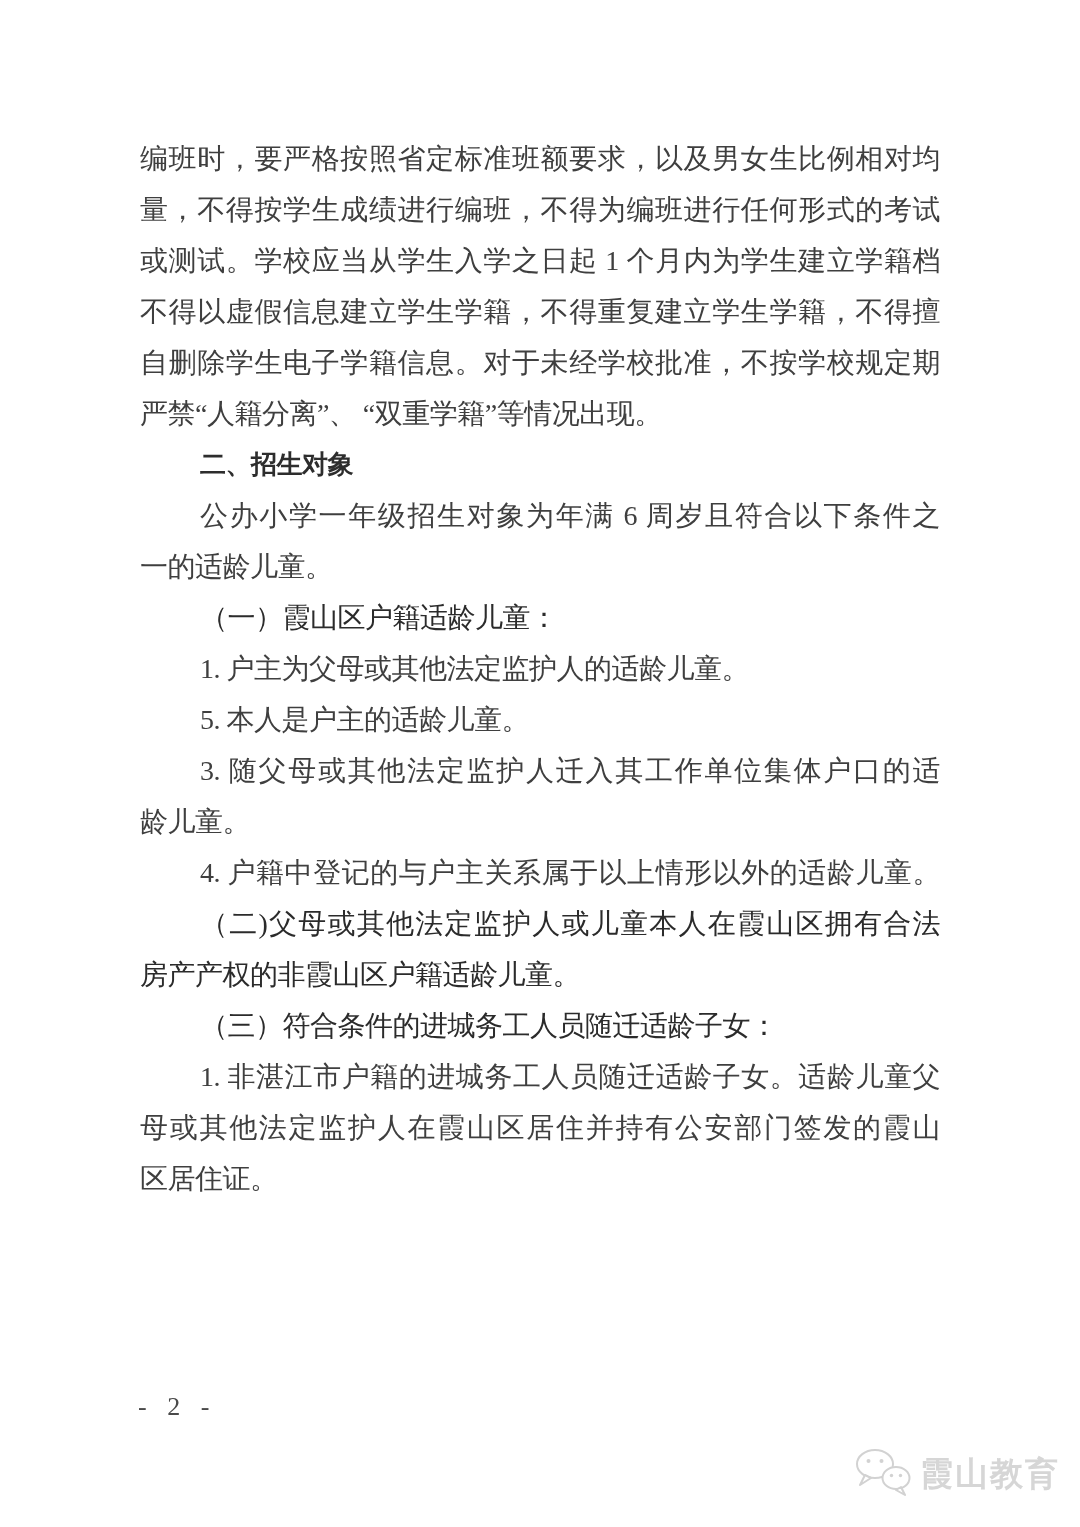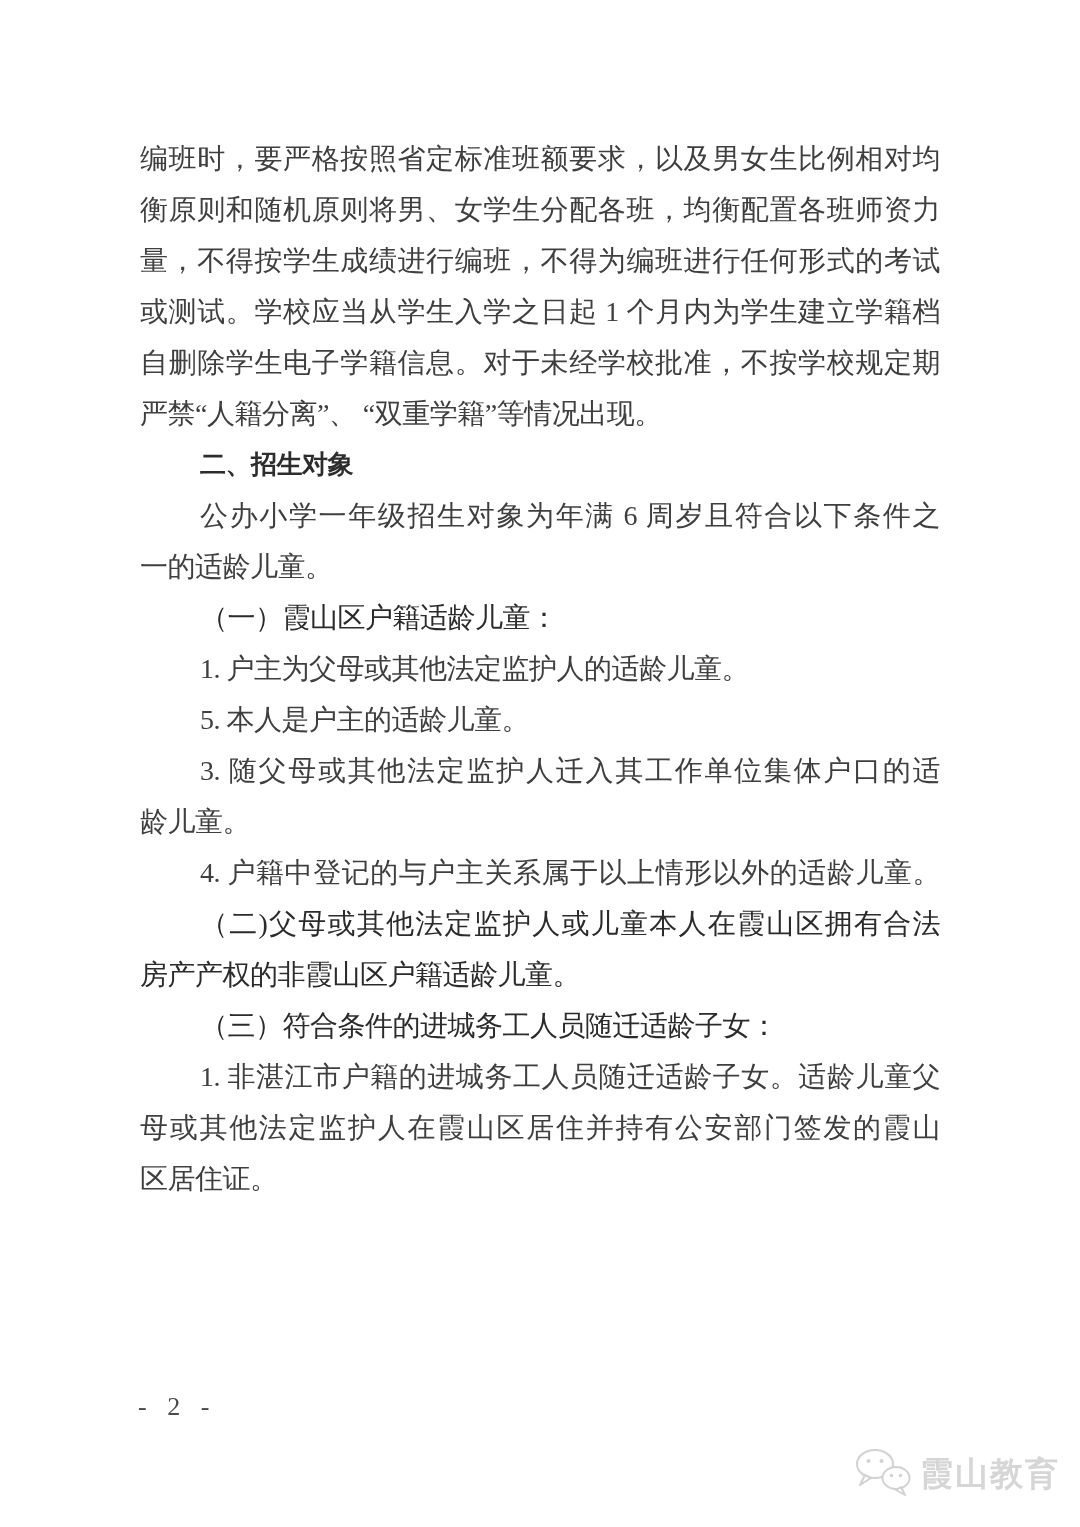--- a/index.html
+++ b/index.html
@@ -55,23 +55,23 @@
     color: #d6d6d6;
     letter-spacing: 2px;
     text-shadow: 0 1px 0 #ffffff;
   }
 </style>
 </head>
 <body>
 
 <div class="doc" id="doc-body">
     <div class="line body justify">编班时，要严格按照省定标准班额要求，以及男女生比例相对均</div>
-    <div class="line body justify">衡原则和随机原则将男、女学生分配各班，均衡配置各班师资力</div>
     <div class="line body justify">量，不得按学生成绩进行编班，不得为编班进行任何形式的考试</div>
     <div class="line body justify">或测试。学校应当从学生入学之日起 1 个月内为学生建立学籍档</div>
+    <div class="line body justify">不得以虚假信息建立学生学籍，不得重复建立学生学籍，不得擅</div>
     <div class="line body justify">自删除学生电子学籍信息。对于未经学校批准，不按学校规定期</div>
     <div class="line body">严禁“人籍分离”、 “双重学籍”等情况出现。</div>
     <div class="line heading indent">二、招生对象</div>
     <div class="line body indent justify">公办小学一年级招生对象为年满 6 周岁且符合以下条件之</div>
     <div class="line body">一的适龄儿童。</div>
     <div class="line subheading indent">（一）霞山区户籍适龄儿童：</div>
     <div class="line body indent">1. 户主为父母或其他法定监护人的适龄儿童。</div>
     <div class="line body indent">5. 本人是户主的适龄儿童。</div>
     <div class="line body indent justify">3. 随父母或其他法定监护人迁入其工作单位集体户口的适</div>
     <div class="line body">龄儿童。</div>

